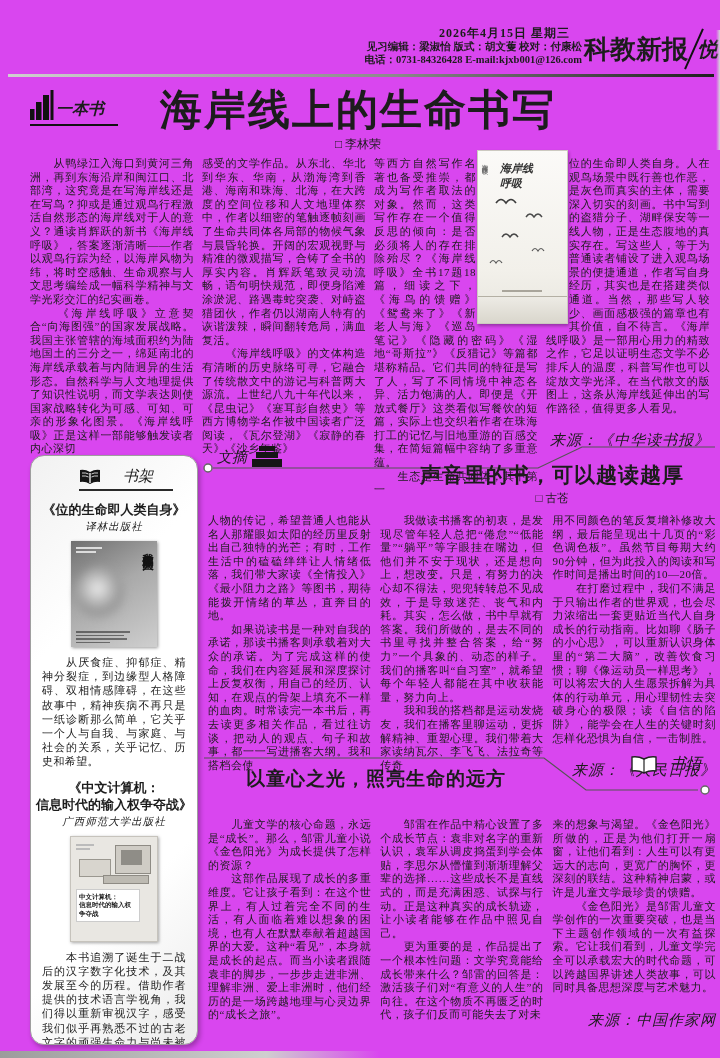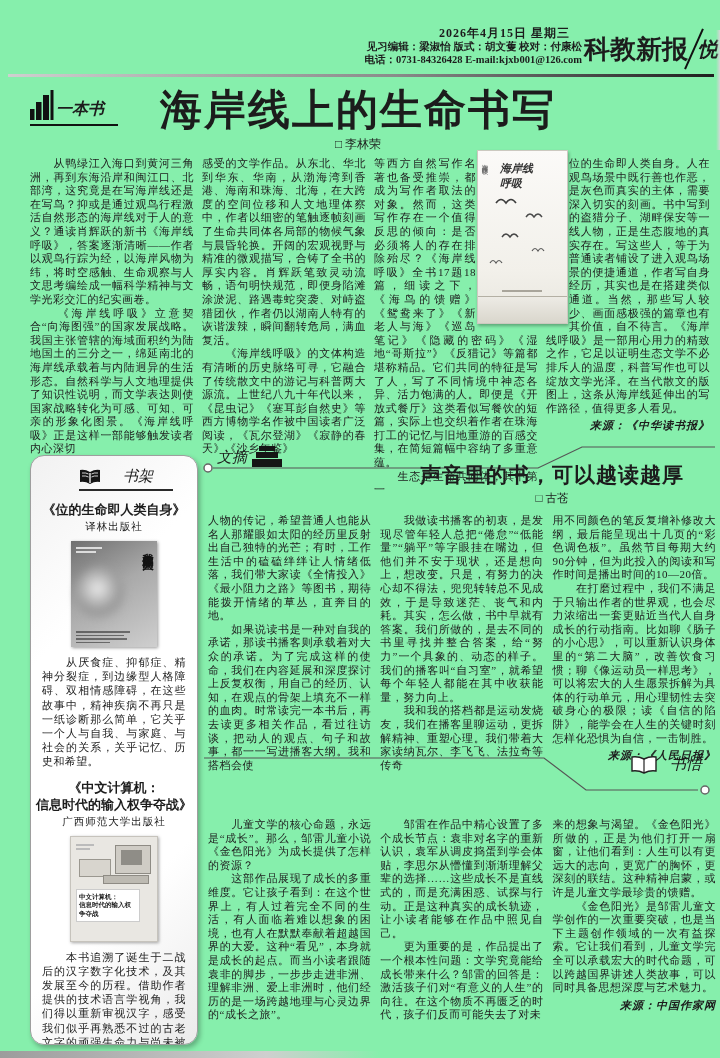--- a/index.html
+++ b/index.html
@@ -1,17 +1,17 @@
 <!DOCTYPE html>
 <html><head>
 <meta charset="utf-8">
 <style>
   html,body{margin:0;padding:0;}
   body{width:720px;height:1058px;background:#e9e9e9;font-family:"Liberation Serif","DejaVu Serif",serif;color:#1c1c1c;}
-  .page{position:relative;width:720px;height:1058px;background:#86efac;overflow:hidden;}
+  .page{position:relative;width:720px;height:1058px;background:#d946ef;overflow:hidden;}
 
   
   .hdr-meta{position:absolute;top:27px;left:300px;width:282px;text-align:right;line-height:13px;}
   .hdr-date{font-size:12px;font-weight:bold;letter-spacing:1px;padding-right:12px;}
   .hdr-line{font-size:10.5px;font-weight:bold;white-space:pre-line;}
   .masthead{position:absolute;left:584px;top:27px;display:flex;align-items:center;}
   .mast-title{font-size:26px;font-weight:900;font-family:"Liberation Serif",serif;letter-spacing:0px;white-space:nowrap;}
   .mast-slash{width:2px;height:44px;background:#111;transform:rotate(24deg);margin:0 3px 0 5px;}
   .mast-sub{font-size:20px;font-weight:900;font-style:italic;font-family:"Liberation Sans",sans-serif;white-space:nowrap;}
   .hdr-rule{position:absolute;top:74px;left:8px;width:706px;height:2.5px;background:linear-gradient(to right,#cfcfcf,#8a8a8a 55%,#1e1e1e);}
@@ -20,35 +20,35 @@
   .logo{position:absolute;left:30px;top:90px;width:88px;display:flex;align-items:flex-end;border-bottom:2px solid #111;padding-bottom:4px;}
   .logo-text{font-size:16px;font-weight:bold;font-style:italic;}
   .main-title{position:absolute;left:126px;top:82px;width:464px;text-align:center;font-size:42px;font-weight:900;font-family:"Liberation Sans",sans-serif;letter-spacing:2px;white-space:nowrap;}
   .main-author{position:absolute;left:126px;top:136px;width:464px;text-align:center;font-size:12px;}
   .cols{display:flex;gap:8px;position:absolute;}
   .main-cols{left:30px;top:157px;width:682px;}
   .acol{width:164px;font-size:11px;line-height:13.6px;letter-spacing:.5px;text-align:justify;}
   .coltext{white-space:pre-line;}
   .sp-r{float:right;width:62px;height:170px;}
   .sp-l{float:left;width:23px;height:170px;}
-  .source{text-align:right;font-weight:bold;font-style:italic;font-size:11px;margin-top:4px;letter-spacing:1px;}
+  .source{text-align:right;font-weight:normal;font-style:italic;font-size:15px;margin-top:19px;letter-spacing:1px;}
 
   
   .cover-main{position:absolute;left:477px;top:150px;width:89px;height:172px;background:linear-gradient(180deg,#fbfaf8,#f2f0ea 70%,#e7e5dd);border:1px solid #ccc9c0;box-shadow:1px 2px 3px rgba(0,0,0,.3);}
   .cover-main-title{position:absolute;left:22px;top:10px;font-size:11px;font-weight:bold;font-style:italic;white-space:pre-line;line-height:15px;color:#333;}
   .cover-spine{position:absolute;left:2px;top:8px;writing-mode:vertical-rl;font-size:6.5px;color:#666;letter-spacing:1px;}
   .cover-sea{position:absolute;bottom:0;left:0;width:100%;height:26px;background:linear-gradient(#edebe5,#d9d6cc);border-top:1px solid #b4b0a4;}
   .cover-byline{position:absolute;bottom:31px;left:24px;width:40px;height:2px;background:#a9a59b;}
 
   
   .shelf{position:absolute;left:30px;top:455px;width:166px;height:588px;border:1.5px solid #9e9e9e;border-radius:14px;background:linear-gradient(135deg,#f1f1f1,#ffffff 28%,#ffffff 72%,#ebebeb);box-shadow:2px 3px 5px rgba(0,0,0,.28);overflow:hidden;}
   .shelf-head{margin:11px 0 0 48px;display:flex;align-items:center;gap:22px;border-bottom:2px solid #2a2a2a;width:94px;padding-bottom:3px;}
   .script-label{font-size:15px;font-weight:normal;font-style:italic;}
   .shelf-title{text-align:center;font-weight:900;font-size:13px;margin-top:10px;font-family:"Liberation Sans",sans-serif;white-space:pre-line;line-height:17px;}
-  .shelf-pub{text-align:center;font-size:10.5px;margin-top:2px;letter-spacing:1px;}
+  .shelf-pub{text-align:center;font-size:10.5px;font-style:italic;margin-top:2px;letter-spacing:1px;}
   .shelf-desc{margin:8px 11px 0;font-size:11px;line-height:14.2px;letter-spacing:.4px;text-align:justify;white-space:pre-line;}
   .cover1{width:86px;height:106px;margin:7px auto 0;position:relative;background:linear-gradient(150deg,#6f6f6f,#a9a9a9 45%,#cfcfcf);box-shadow:1px 1px 3px rgba(0,0,0,.4);}
   .cover1-face{position:absolute;left:5px;top:26px;width:48px;height:54px;border-radius:50%;background:radial-gradient(circle at 45% 40%,#ededed,#969696 55%,rgba(150,150,150,0) 78%);filter:blur(4px);}
   .cover1-vtitle{position:absolute;right:2px;top:3px;writing-mode:vertical-rl;font-size:11px;font-weight:900;color:#141414;letter-spacing:1px;font-family:"Liberation Sans",sans-serif;}
   .tl{position:absolute;background:#dcdcdc;height:2px;}
   .cover1-cap{position:absolute;bottom:4px;left:5px;width:56px;}
   .cover1-cap div{height:1.5px;background:rgba(20,20,20,.5);margin-top:2px;}
   .cover2{width:86px;height:104px;margin:7px auto 0;position:relative;background:#e9e7e2;border:1px solid #c6c3bc;box-shadow:1px 1px 3px rgba(0,0,0,.35);}
   .monitor{position:absolute;right:6px;top:8px;width:34px;height:27px;background:#cfccc5;border:1px solid #8e8b84;}
   .monitor i{position:absolute;left:5px;top:4px;width:21px;height:15px;background:#8f8d87;display:block;}
@@ -206,20 +206,21 @@
       <path d="M2 2 Q8 1 14 4 Q20 1 26 2 L26 16 Q20 15 14 18 Q8 15 2 16 Z" fill="#fff" stroke="#222" stroke-width="1.4"></path>
       <path d="M14 4 L14 18" stroke="#222" stroke-width="1.2"></path>
     </svg>
     <span class="script-label">书悟</span>
   </div>
   <svg class="frame-svg" style="top:748px" width="516" height="50" viewBox="0 0 516 50">
     <polyline points="4,10 344,10 386,42 498,42" fill="none" stroke="#555" stroke-width="1.2"></polyline>
     <circle cx="505" cy="42" r="4" fill="#fff" stroke="#666" stroke-width="1.5"></circle>
   </svg>
 
+  <div class="child-title">以童心之光，照亮生命的远方</div>
   <div class="cols child-cols">
     <div class="dcol"><span class="coltext">　　儿童文学的核心命题，永远是“成长”。那么，邹雷儿童小说《金色阳光》为成长提供了怎样的资源？
 　　这部作品展现了成长的多重维度。它让孩子看到：在这个世界上，有人过着完全不同的生活，有人面临着难以想象的困境，也有人在默默奉献着超越国界的大爱。这种“看见”，本身就是成长的起点。而当小读者跟随袁非的脚步，一步步走进非洲、理解非洲、爱上非洲时，他们经历的是一场跨越地理与心灵边界的“成长之旅”。</span></div>
     <div class="dcol"><span class="coltext">　　邹雷在作品中精心设置了多个成长节点：袁非对名字的重新认识，袁军从调皮捣蛋到学会体贴，李思尔从懵懂到渐渐理解父辈的选择……这些成长不是直线式的，而是充满困惑、试探与行动。正是这种真实的成长轨迹，让小读者能够在作品中照见自己。
 　　更为重要的是，作品提出了一个根本性问题：文学究竟能给成长带来什么？邹雷的回答是：激活孩子们对“有意义的人生”的向往。在这个物质不再匮乏的时代，孩子们反而可能失去了对未</span></div>
     <div class="dcol"><span class="coltext">来的想象与渴望。《金色阳光》所做的，正是为他们打开一扇窗，让他们看到：人生可以有更远大的志向，更宽广的胸怀，更深刻的联结。这种精神启蒙，或许是儿童文学最珍贵的馈赠。
 　　《金色阳光》是邹雷儿童文学创作的一次重要突破，也是当下主题创作领域的一次有益探索。它让我们看到，儿童文学完全可以承载宏大的时代命题，可以跨越国界讲述人类故事，可以同时具备思想深度与艺术魅力。</span>
       <div class="source">来源：中国作家网</div>
     </div>
   </div>

